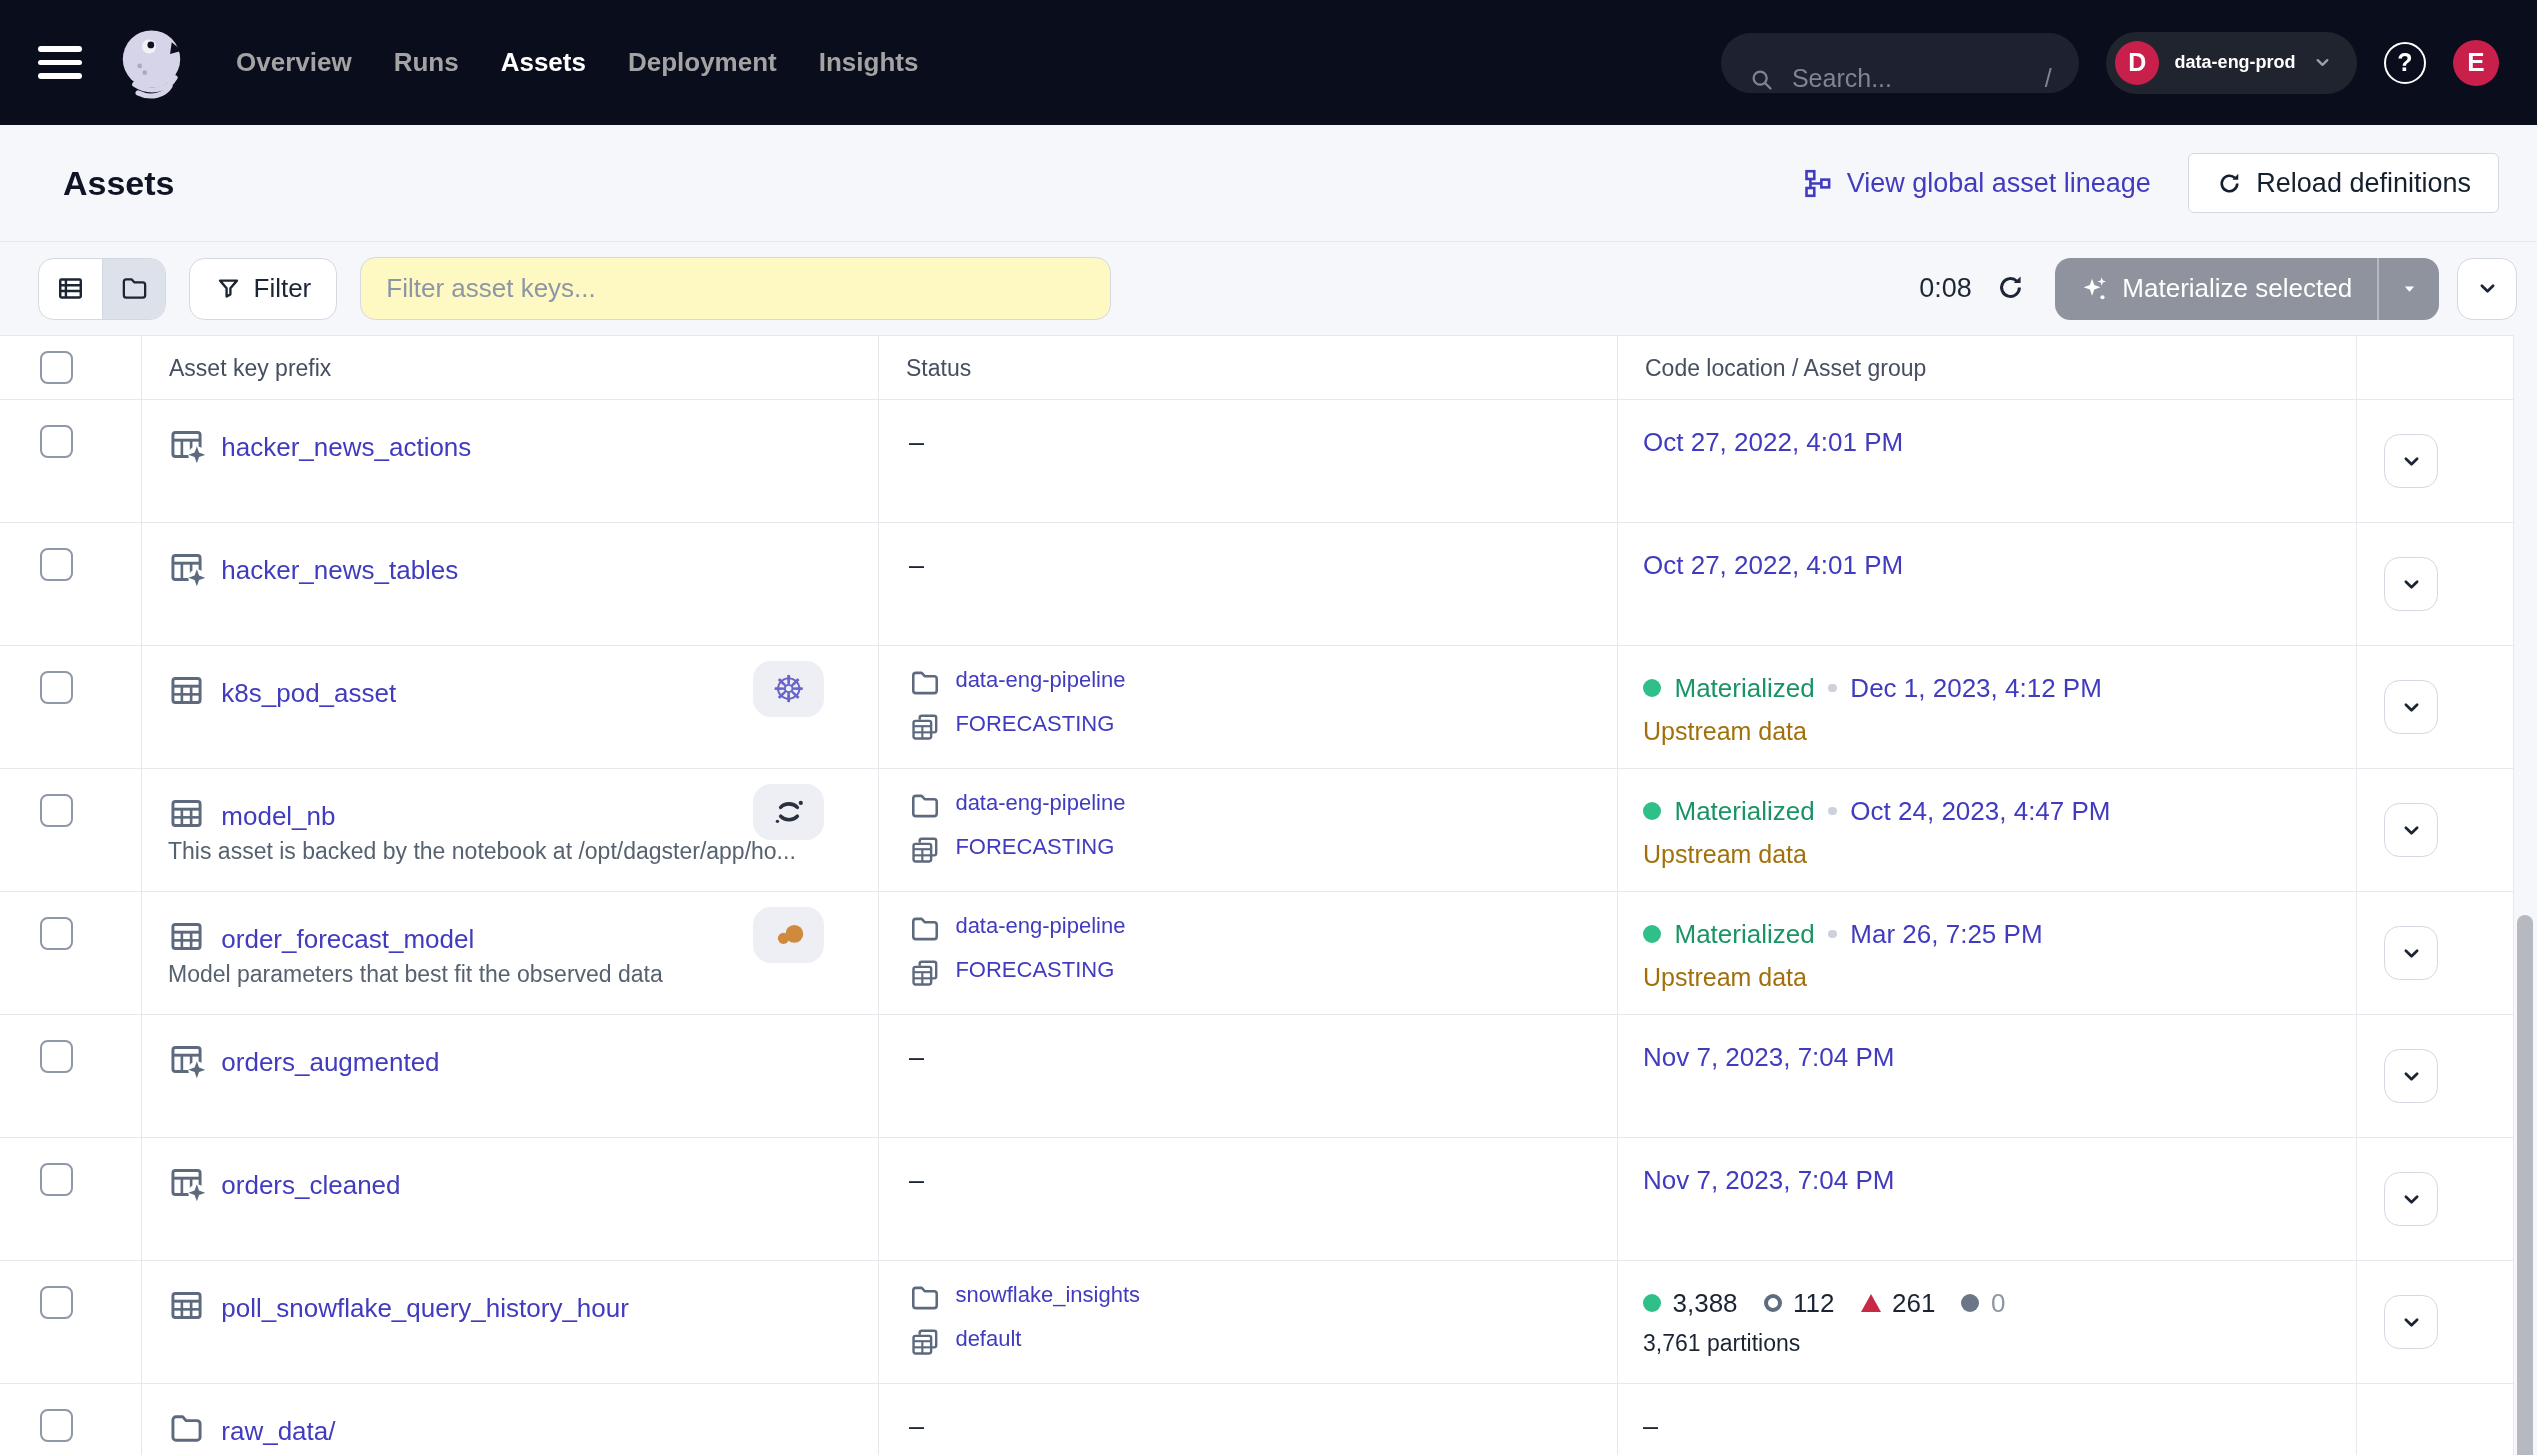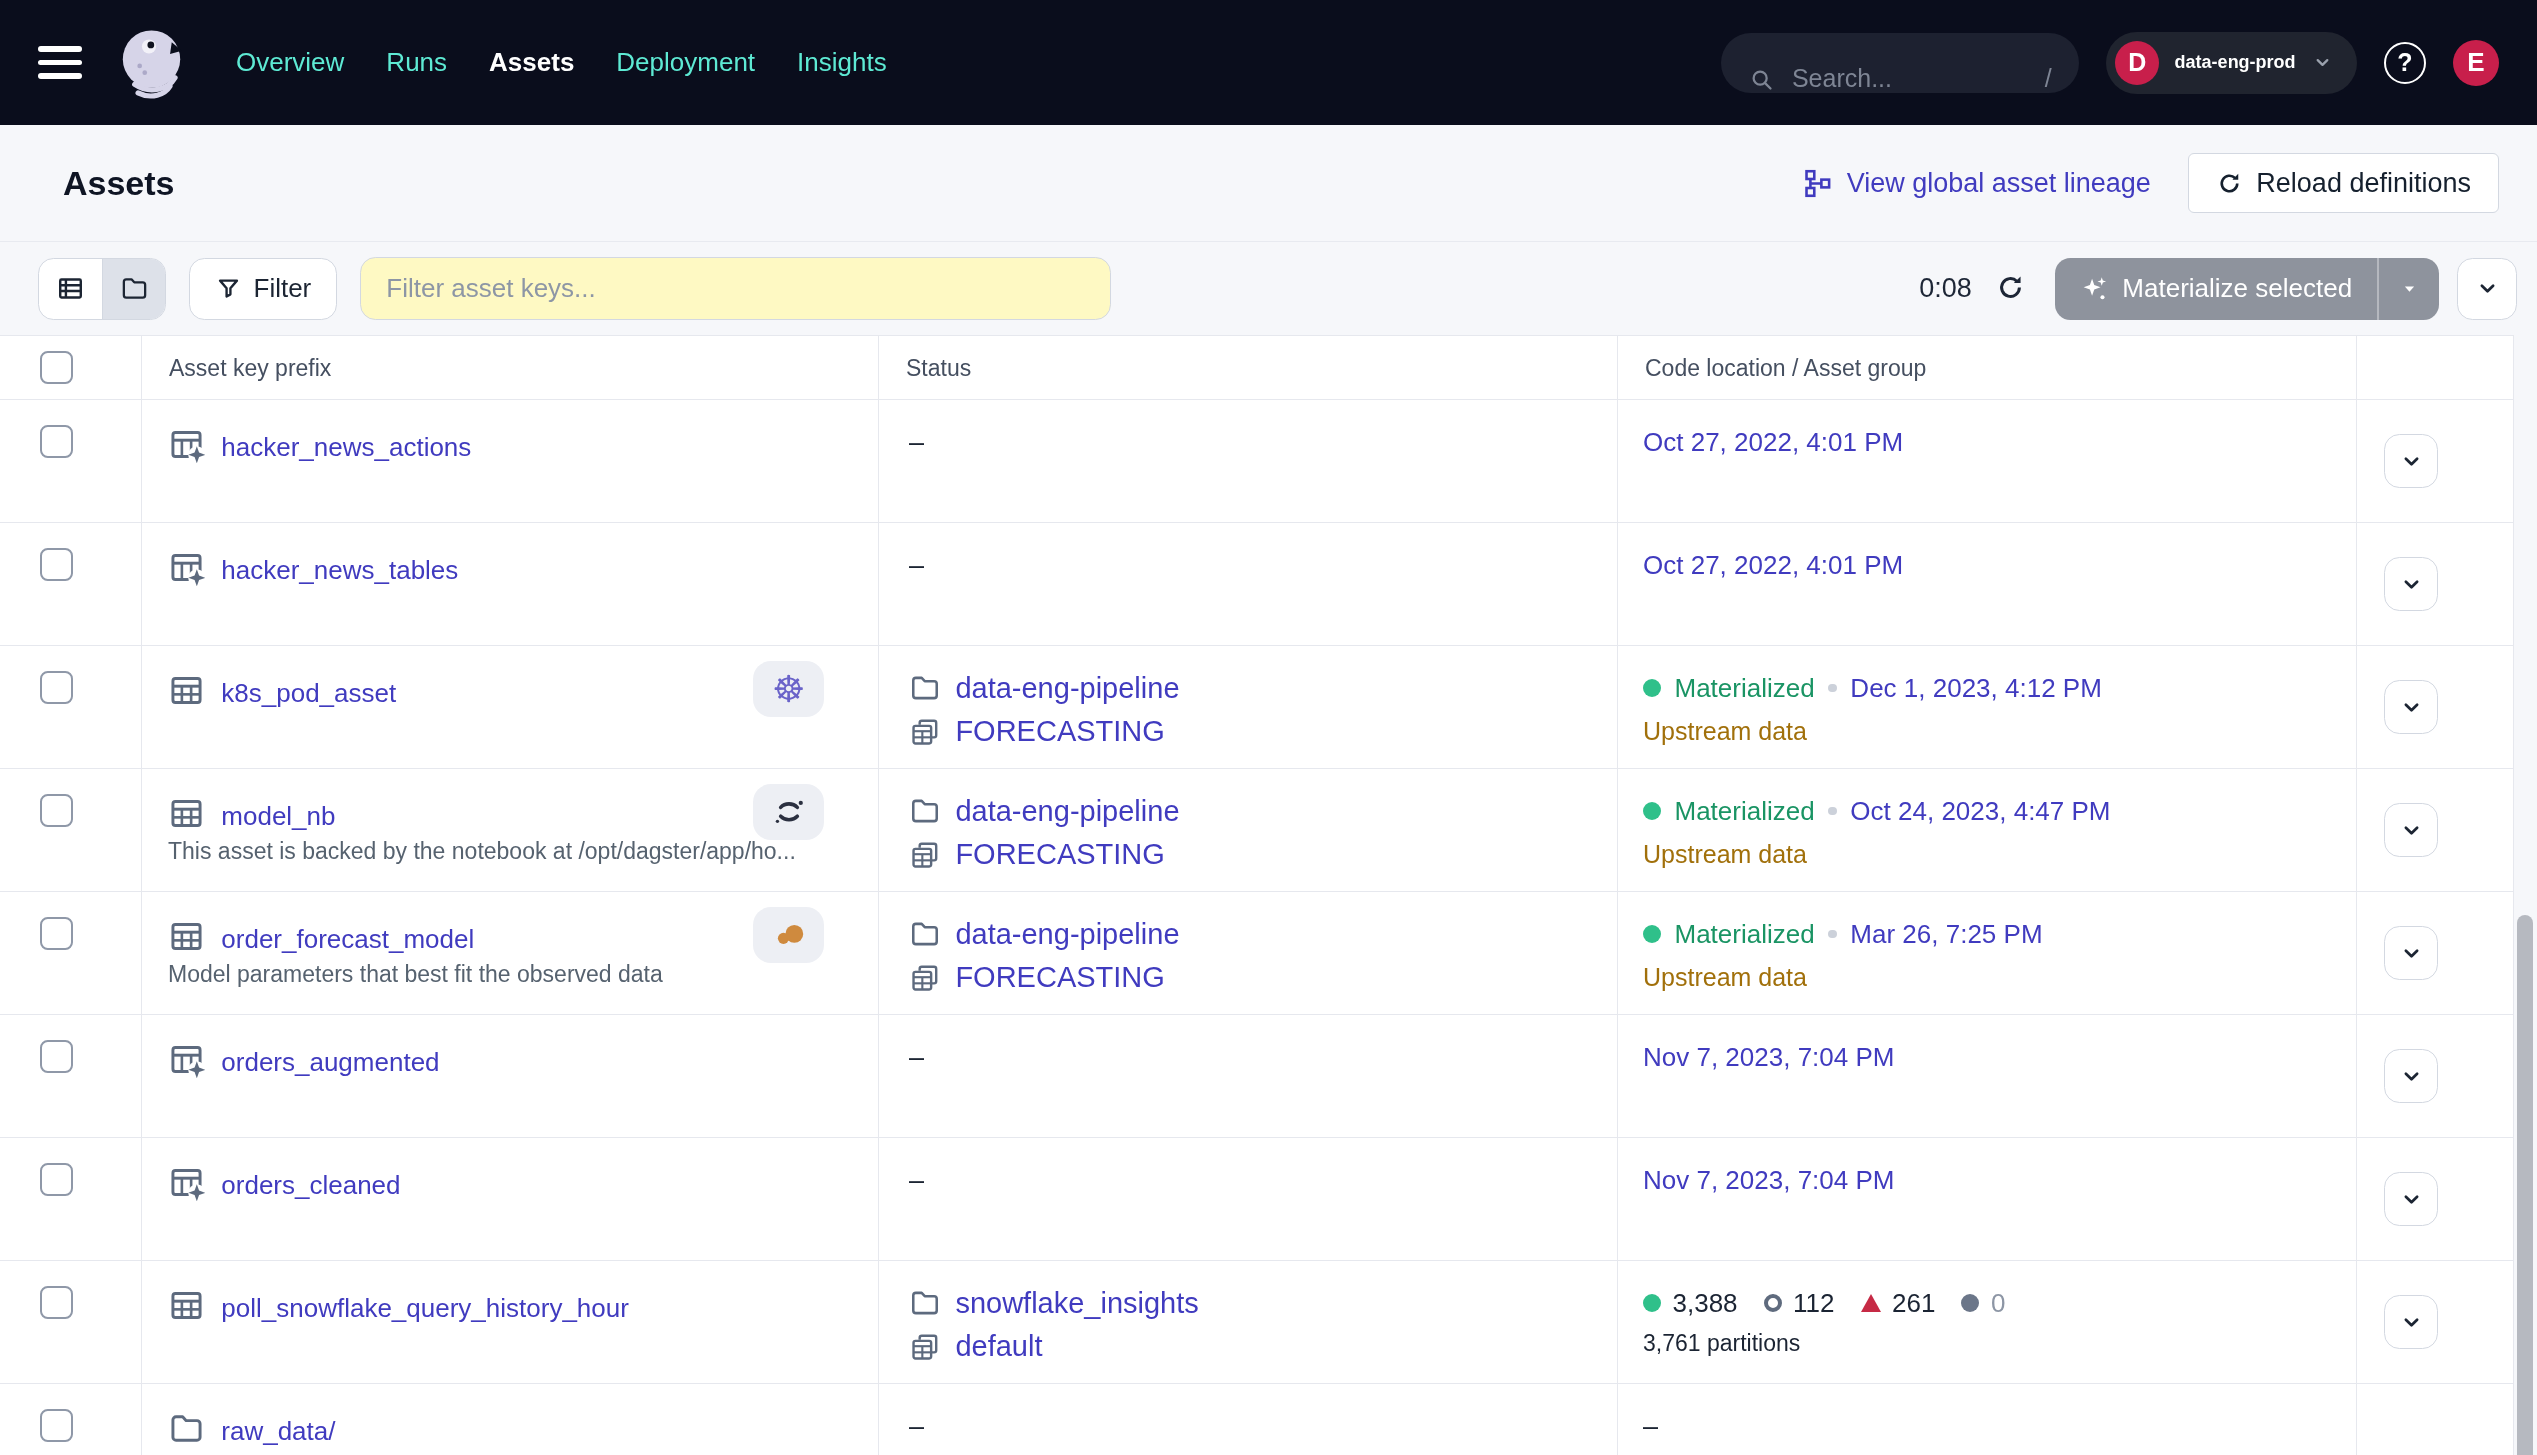--- a/index.html
+++ b/index.html
@@ -6,21 +6,21 @@
     background:#f6f7fa;font-family:"Liberation Sans",sans-serif;}
   *{box-sizing:border-box}
   a{text-decoration:none;cursor:pointer}
   
   .topnav{position:absolute;top:0;left:0;right:0;height:125px;background:#0a0d1c;
     display:flex;align-items:center;padding:0 38px;z-index:5}
   .hamburger{width:44px;height:33px;display:flex;flex-direction:column;justify-content:space-between;cursor:pointer}
   .hamburger span{display:block;height:5.8px;border-radius:2.9px;background:#fff}
   .logo{margin-left:29px;width:81px;height:81px}
   .nav-items{display:flex;gap:42px;margin-left:44px}
-  .nav-item{color:#5eead4;font-size:26px;font-weight:400}
+  .nav-item{color:#a3a3a3;font-size:26px;font-weight:700}
   .nav-item.active{color:#ffffff;font-weight:700}
   .nav-right{margin-left:auto;display:flex;align-items:center;gap:27px}
   .search-pill{width:358px;height:60px;border-radius:30px;background:#1d2130;
     display:flex;align-items:flex-end;padding:0 27px;color:#7e8594;font-size:25px;cursor:text}
   .search-pill .s-icon{width:27px;height:27px;color:#7e8594;margin-right:17.3px;flex:none}
   .search-pill .slash{margin-left:auto;color:#7e8594}
   .deploy-pill{height:62px;border-radius:31px;background:#20242f;display:flex;align-items:center;
     gap:15.4px;padding:0 23px 0 9.6px;cursor:pointer}
   .deploy-pill .d-circle{width:44px;height:44px;border-radius:50%;background:#c81f4b;color:#fff;
     font-size:25px;font-weight:700;display:flex;align-items:center;justify-content:center}
@@ -83,21 +83,21 @@
   .checkbox{width:33px;height:33px;border:2.4px solid #8f98a8;border-radius:7.7px;background:#fff;cursor:pointer}
   .c-name{padding:21px 0 0 26px;position:relative}
   .a-line{display:flex;align-items:flex-end;gap:16.3px;height:42px}
   .a-line .ic{width:37px;height:37px;color:#5d6a7e;flex:none}
   .a-name{font-size:26px;color:#403bbf}
   .a-desc{margin-top:5.8px;font-size:23px;color:#56626f;white-space:nowrap;overflow:hidden;max-width:673px}
   .badge{position:absolute;top:15.4px;right:54px;width:71px;height:56px;border-radius:18px;background:#edeff4;
     display:flex;align-items:center;justify-content:center}
   .badge .k8s{font-size:37px;line-height:1;color:#6a63c9;font-family:"DejaVu Sans",sans-serif}
   .c-loc{padding:21px 0 0 30px}
-  .loc-line{display:flex;align-items:center;gap:14.4px;height:42px;font-size:29px}
+  .loc-line{display:flex;align-items:flex-start;gap:14.4px;height:42px;font-size:22px}
   .loc-line .ic{width:32px;height:32px;color:#5d6a7e;flex:none}
   .loc-line a{color:#403bbf}
   .loc-line + .loc-line{margin-top:1.9px}
   .dash{font-size:27px;color:#1c2533;height:42px;display:flex;align-items:center}
   .c-status{padding:21px 0 0 25px}
   .st-line{display:flex;align-items:center;gap:13.5px;height:42px;font-size:26px}
   .dot-green{width:18px;height:18px;border-radius:50%;background:#2fc08a;flex:none}
   .mat-label{color:#1a9464}
   .sep-dot{width:8.7px;height:8.7px;border-radius:50%;background:#ccd1da;flex:none}
   .ts-link{color:#403bbf}

